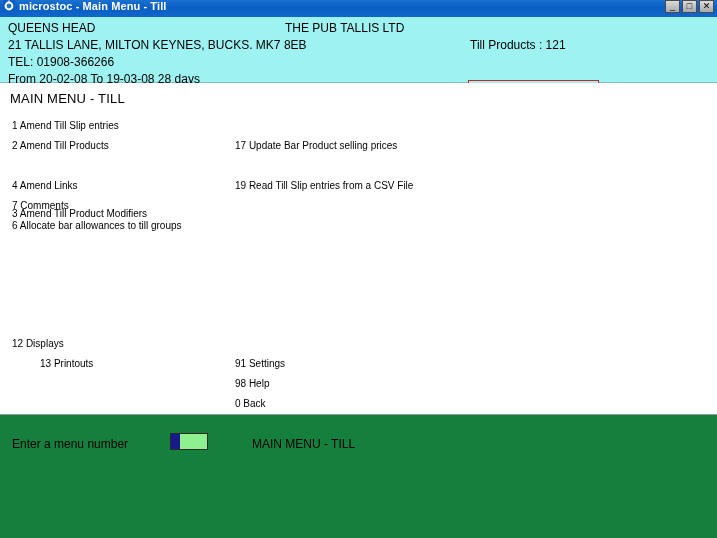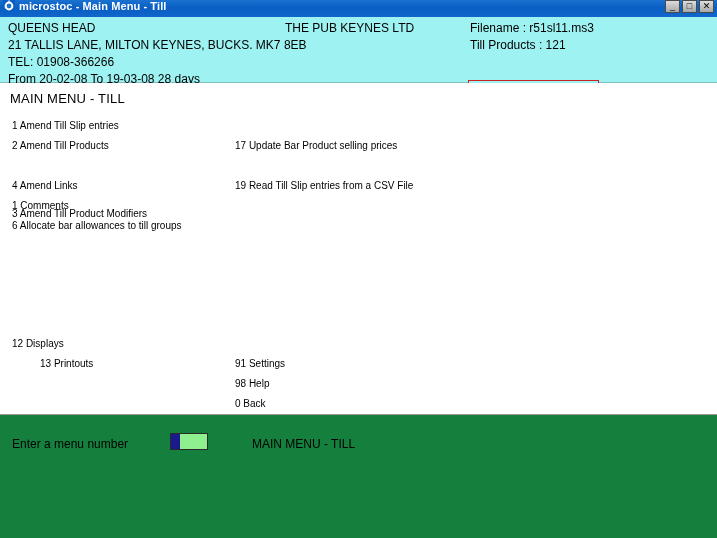--- a/index.html
+++ b/index.html
@@ -184,36 +184,35 @@
     <span class="winbtn">✕</span>
   </span>
 </div>
 
 <div class="infohdr">
   <span class="cell col1 r1">QUEENS HEAD</span>
   <span class="cell col1 r2">21 TALLIS LANE, MILTON KEYNES, BUCKS. MK7 8EB</span>
   <span class="cell col1 r3">TEL: 01908-366266</span>
   <span class="cell col1 r4">From 20-02-08 To 19-03-08   28 days</span>
 
-  <span class="cell col2 r1">THE PUB KEYNES LTD</span>
-
-  <span class="cell col3 r1">Filename : r51sl11.ms3</span>
+  <span class="cell col2 r1">THE PUB TALLIS LTD</span>
+
   <span class="cell col3 r2">Till Products :  121</span>
 
   <span class="saved-box">saved (autosave = on)</span>
 </div>
 
 <div class="body-area">
   <div class="menu-title">MAIN MENU - TILL</div>
 
   <div class="menuitem left-col" style="top:37px;">1 Amend Till Slip entries</div>
   <div class="menuitem left-col" style="top:57px;">2 Amend Till Products</div>
   <div class="menuitem left-col" style="top:77px;margin-top:48px;">3 Amend Till Product Modifiers</div>
   <div class="menuitem left-col" style="top:97px;">4 Amend Links</div>
-  <div class="menuitem left-col" style="top:117px;">1 Comments</div>
+  <div class="menuitem left-col" style="top:117px;">7 Comments</div>
   <div class="menuitem left-col" style="top:137px;">6 Allocate bar allowances to till groups</div>
   <div class="menuitem left-col" style="top:255px;">12 Displays</div>
   <div class="menuitem left-col" style="top:275px;margin-left:28px;">13 Printouts</div>
 
   <div class="menuitem right-col" style="top:57px;">17 Update Bar Product selling prices</div>
   <div class="menuitem right-col" style="top:97px;">19 Read Till Slip entries from a CSV File</div>
   <div class="menuitem right-col" style="top:275px;">91 Settings</div>
   <div class="menuitem right-col" style="top:295px;">98 Help</div>
   <div class="menuitem right-col" style="top:315px;">0 Back</div>
 </div>

